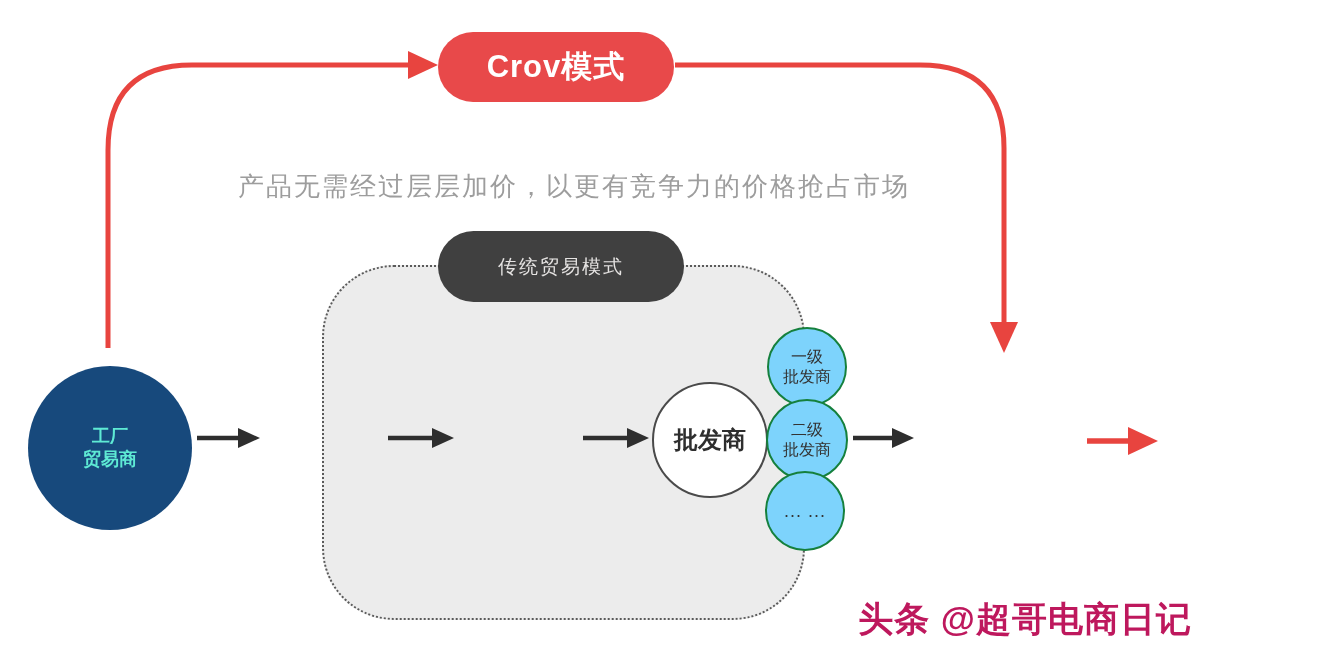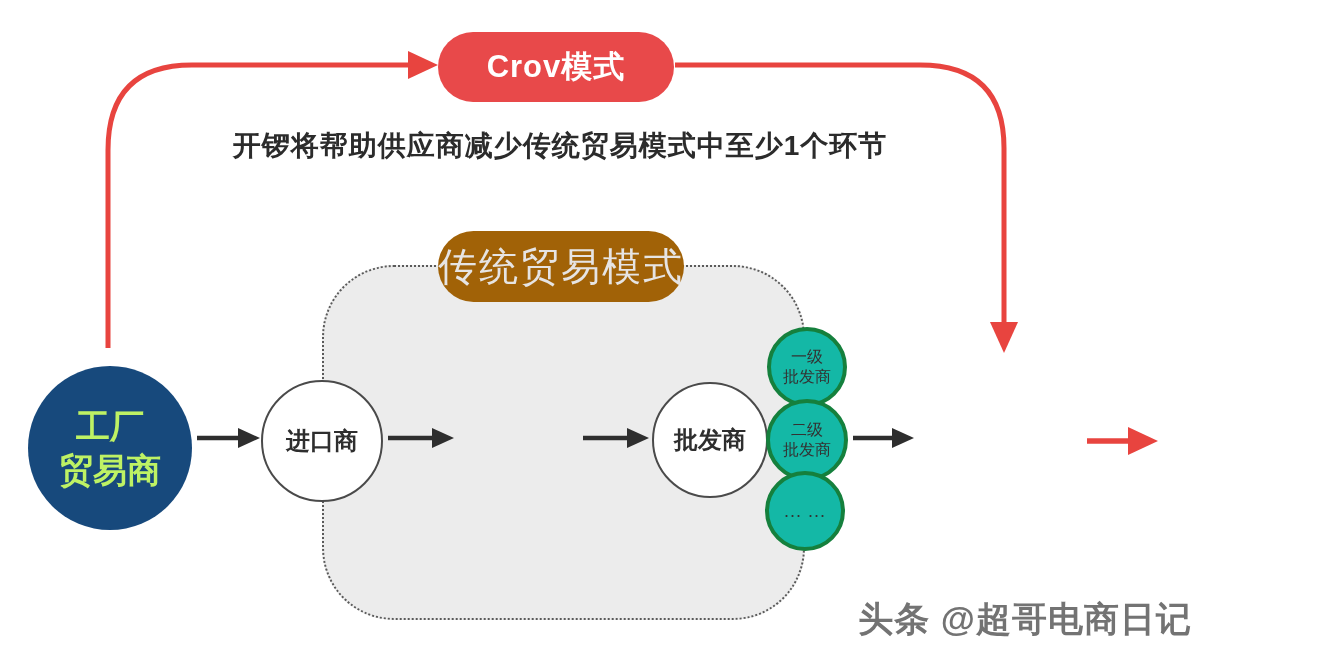--- a/index.html
+++ b/index.html
@@ -23,45 +23,45 @@
     left:0;top:169px;width:1148px;text-align:center;
     font-size:26px;color:#9d9d9d;z-index:4;letter-spacing:2px;
   }
   
   .trad-box{
     left:322px;top:265px;width:483px;height:355px;border-radius:72px;
     background:#ececec;border:2px dotted #5a5a5a;box-sizing:border-box;z-index:1;
   }
   .trad-pill{
     left:438px;top:231px;width:246px;height:71px;border-radius:36px;
-    background:#a16207;color:#e6e4e3;display:flex;align-items:center;justify-content:center;
-    font-size:39px;z-index:7;letter-spacing:2px;
+    background:#404040;color:#e6e4e3;display:flex;align-items:center;justify-content:center;
+    font-size:19px;z-index:7;letter-spacing:2px;
   }
   
   .node{
     border-radius:50%;display:flex;align-items:center;justify-content:center;
     text-align:center;white-space:pre-line;box-sizing:border-box;
   }
-  .navy{background:#17497c;color:#bef264;font-weight:bold;font-size:34px;line-height:1.3;z-index:5;}
+  .navy{background:#17497c;color:#5eead4;font-weight:bold;font-size:18px;line-height:1.3;z-index:5;}
   .white{background:#ffffff;border:2px solid #4a4a4a;color:#2e2e2e;font-weight:bold;font-size:24px;z-index:5;}
-  .small{background:#14b8a6;border:4px solid #15803d;color:#333333;font-size:16px;line-height:1.25;z-index:6;}
+  .small{background:#7dd3fc;border:2px solid #15803d;color:#333333;font-size:16px;line-height:1.25;z-index:6;}
   .n-factory{left:28px;top:366px;width:164px;height:164px;}
   .n-importer{left:261px;top:380px;width:122px;height:122px;}
   .n-distributor{left:457px;top:380px;width:122px;height:122px;}
   .n-wholesaler{left:652px;top:382px;width:116px;height:116px;}
   .n-l1{left:767px;top:327px;width:80px;height:80px;}
   .n-l2{left:766px;top:399px;width:82px;height:82px;}
   .n-more{left:765px;top:471px;width:80px;height:80px;font-size:18px;letter-spacing:1px;}
   .n-retailer{left:918px;top:363px;width:164px;height:164px;}
   .n-consumer{left:1163px;top:361px;width:168px;height:168px;}
   
   .arrows{left:0;top:0;width:1340px;height:662px;z-index:2;}
   
   .watermark{
-    right:12px;top:596px;font-size:35px;font-weight:bold;color:#737373;z-index:8;
+    right:12px;top:596px;font-size:35px;font-weight:bold;color:#be185d;z-index:8;
     text-shadow:2px 2px 0 #ffffff,-1px -1px 0 #ffffff;letter-spacing:1px;
   }
 </style>
 </head>
 <body>
 
 <div id="canvas">
 
   <svg class="abs arrows" viewBox="0 0 1340 662" xmlns="http://www.w3.org/2000/svg">
 
@@ -82,28 +82,27 @@
 
     <line x1="853" y1="438" x2="894" y2="438" stroke="#2e2e2e" stroke-width="4.5"></line>
     <polygon points="914,438 892,428 892,448" fill="#2e2e2e"></polygon>
 
     <line x1="1087" y1="441" x2="1130" y2="441" stroke="#e8443f" stroke-width="5.5"></line>
     <polygon points="1158,441 1128,427 1128,455" fill="#e8443f"></polygon>
   </svg>
 
   <div class="abs crov-pill">Crov模式</div>
 
-  <div class="abs headline">开锣将帮助供应商减少传统贸易模式中至少1个环节</div>
+  <div class="abs subtitle">产品无需经过层层加价，以更有竞争力的价格抢占市场</div>
 
   <div class="abs trad-box"></div>
   <div class="abs trad-pill">传统贸易模式</div>
 
   <div class="abs node navy n-factory">工厂
 贸易商</div>
-  <div class="abs node white n-importer">进口商</div>
   <div class="abs node white n-wholesaler">批发商</div>
   <div class="abs node small n-l1">一级
 批发商</div>
   <div class="abs node small n-l2">二级
 批发商</div>
   <div class="abs node small n-more">... ...</div>
 
   <div class="abs watermark">头条 @超哥电商日记</div>
 
 </div>

